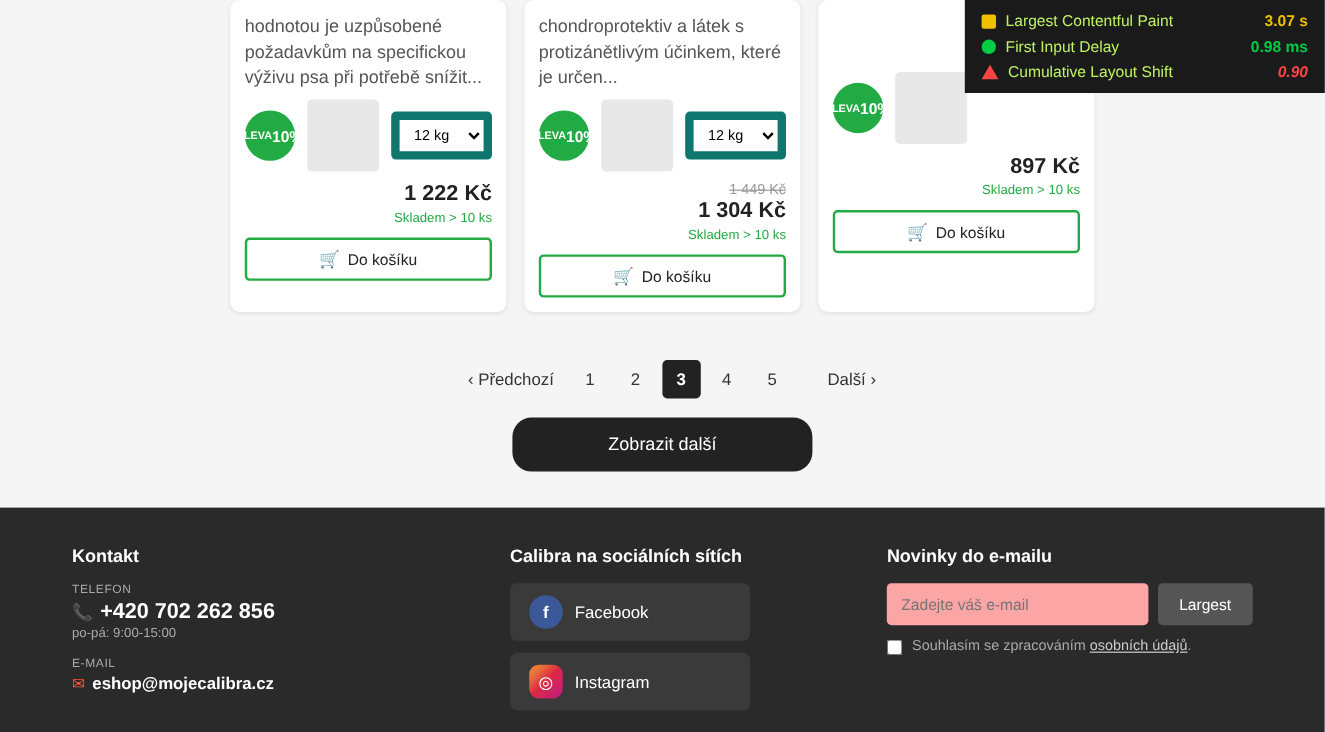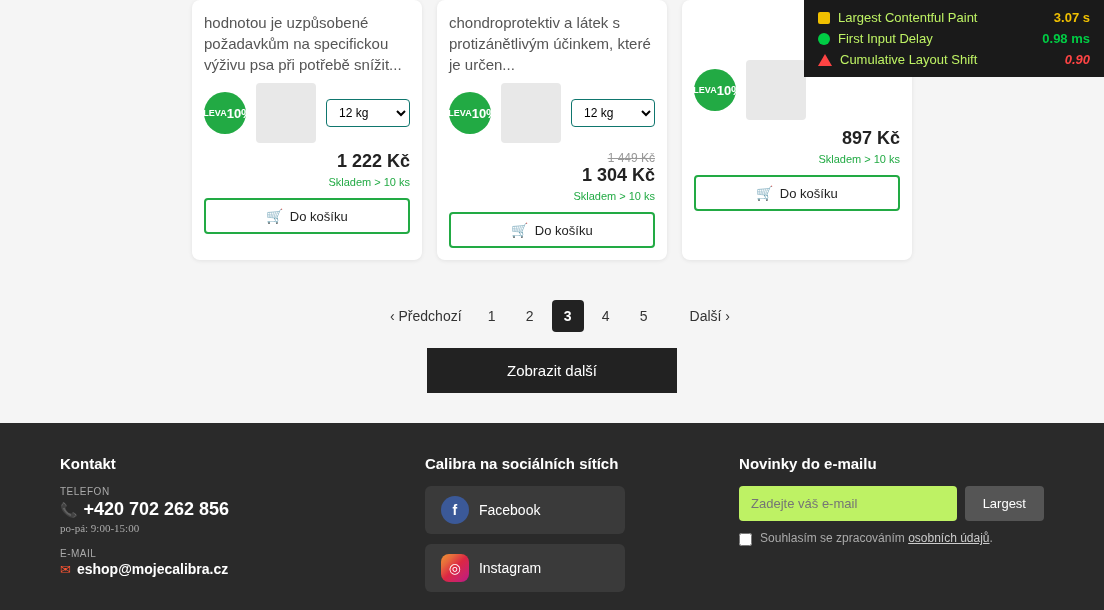--- a/index.html
+++ b/index.html
@@ -96,21 +96,21 @@
       width: 60px;
       height: 60px;
       background: #e8e8e8;
       border-radius: 4px;
       flex-shrink: 0;
     }
 
     .weight-select {
       flex: 1;
       padding: 5px 8px;
-      border: 1px solid #0f766e;
+      border: 7px solid #0f766e;
       border-radius: 4px;
       font-size: 12px;
       background: #fff;
       cursor: pointer;
     }
 
     .price-section {
       text-align: right;
       margin-bottom: 4px;
     }
@@ -193,21 +193,21 @@
       display: flex;
       justify-content: center;
       margin: 0 0 30px 0;
     }
 
     .show-more-btn {
       background: #222;
       color: #fff;
       border: none;
       padding: 14px 80px;
-      border-radius: 0;
+      border-radius: 16px;
       font-size: 15px;
       cursor: pointer;
     }
 
     
     .footer {
       background: #2a2a2a;
       color: #ccc;
       padding: 32px 60px;
       display: flex;
@@ -242,21 +242,20 @@
     .phone-icon { color: #ff5533; font-size: 14px; }
     .phone-number {
       color: #fff;
       font-size: 18px;
       font-weight: bold;
     }
     .phone-hours {
       font-size: 11px;
       color: #aaa;
       margin-bottom: 14px;
-      font-family: Liberation Serif, serif;
     }
 
     .email-row {
       display: flex;
       align-items: center;
       gap: 6px;
     }
     .email-icon { color: #ff5533; font-size: 13px; }
     .email-address {
       color: #fff;
@@ -311,21 +310,21 @@
       gap: 8px;
       margin-bottom: 10px;
     }
 
     .email-input {
       flex: 1;
       padding: 10px 12px;
       border-radius: 4px;
       border: none;
       font-size: 13px;
-      background: #bef264;
+      background: #fca5a5;
       color: #666;
     }
 
     .send-btn {
       background: #555;
       color: #fff;
       border: none;
       padding: 10px 18px;
       border-radius: 4px;
       font-size: 13px;

